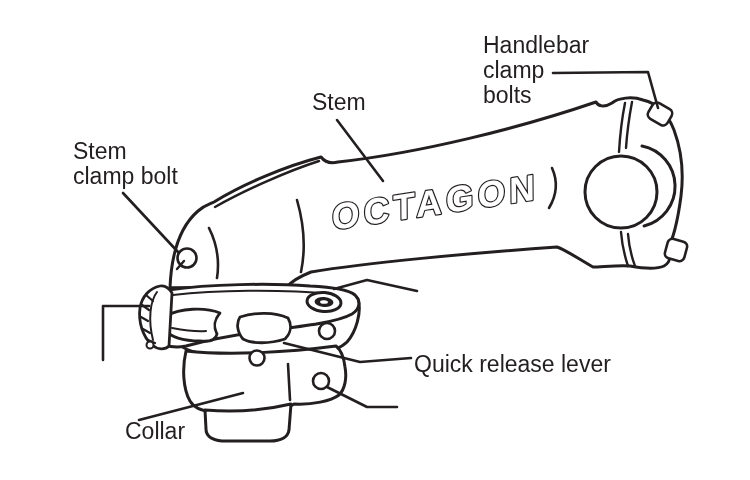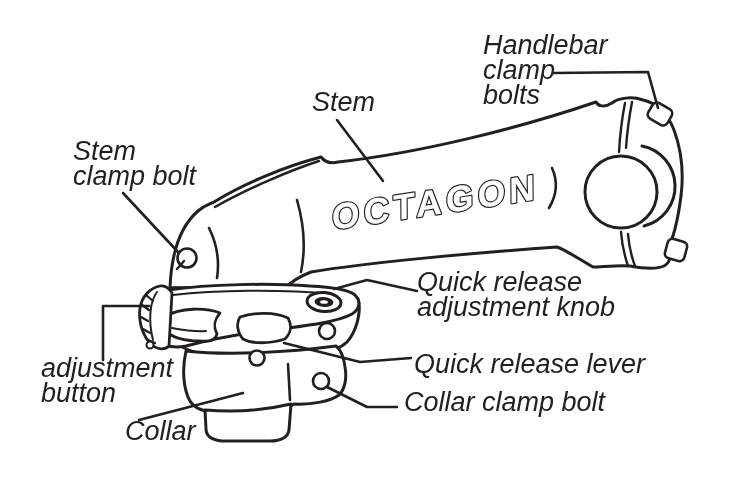--- a/index.html
+++ b/index.html
@@ -2,22 +2,22 @@
 <html><head>
 <meta charset="utf-8">
 <style>
   html,body{margin:0;padding:0;background:#ffffff;}
   .stage{
     position:relative;width:750px;height:480px;background:#ffffff;
     font-family:"Liberation Sans",sans-serif;color:#231f20;overflow:hidden;
   }
   .stage svg{position:absolute;left:0;top:0;}
   .label{
-    position:absolute;font-size:27px;line-height:25px;
-    white-space:pre-line;color:#231f20;font-style:italic;
+    position:absolute;font-size:23px;line-height:25px;
+    white-space:pre-line;color:#231f20;
   }
 </style>
 </head>
 <body>
 
 <div class="stage">
 
   <svg width="750" height="480" viewBox="0 0 750 480" stroke-linecap="round" stroke-linejoin="round" fill="none">
 
     <path d="M 170 288
@@ -149,24 +149,19 @@
 
   <div class="label" style="left:483px;top:33px;">Handlebar
 clamp
 bolts</div>
 
   <div class="label" style="left:312px;top:90px;">Stem</div>
 
   <div class="label" style="left:73px;top:139px;">Stem
 clamp bolt</div>
 
-  <div class="label" style="left:417px;top:270px;">Quick release
-adjustment knob</div>
 
   <div class="label" style="left:414px;top:344px;margin-top:8px;">Quick release lever</div>
 
-  <div class="label" style="left:41px;top:356px;">adjustment
-button</div>
 
   <div class="label" style="left:125px;top:419px;">Collar</div>
 
-  <div class="label" style="left:404px;top:390px;">Collar clamp bolt</div>
 </div>
 
 </body></html>

